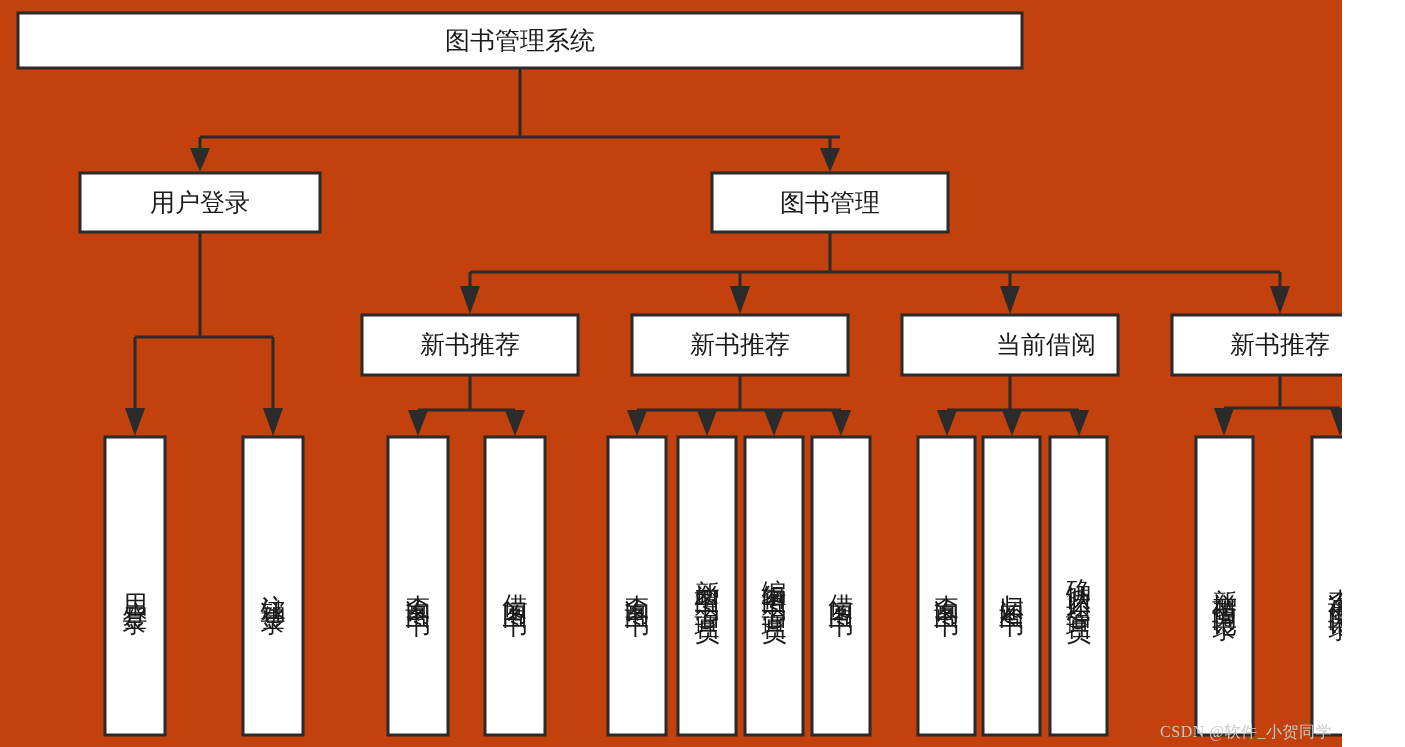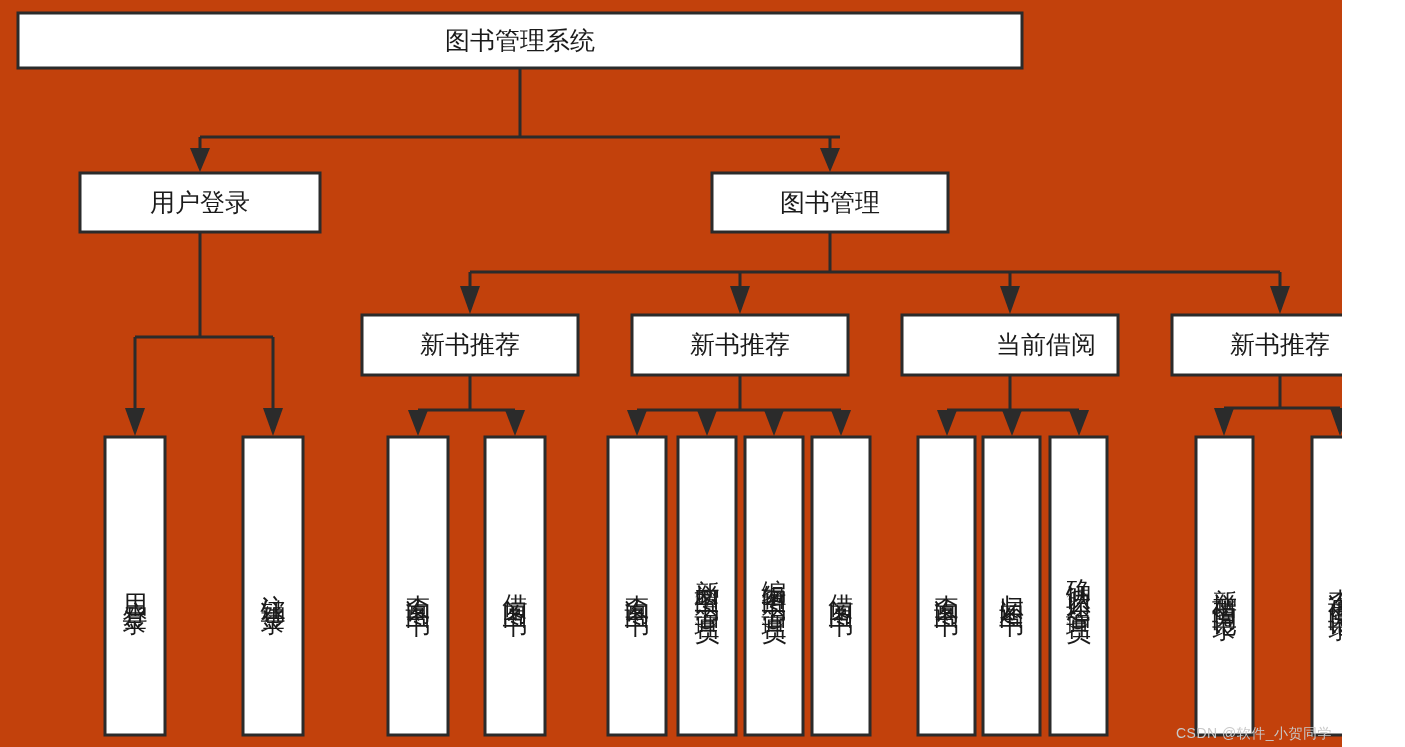--- a/index.html
+++ b/index.html
@@ -58,23 +58,23 @@
     writing-mode: vertical-rl;
     text-orientation: upright;
     font-size: 25px;
     letter-spacing: 6px;
     line-height: 1;
   }
   #watermark {
     position: absolute;
     right: 10px;
     bottom: 4px;
-    font-size: 14px;
+    font-size: 16px;
     color: #c9c9c9;
-    font-family: Liberation Sans, sans-serif;
+    font-family: Liberation Serif, serif;
     letter-spacing: 0.5px;
     white-space: nowrap;
   }
 </style>
 </head>
 <body>
 
 <div id="diagram-root">
 
   <svg id="diagram-svg" viewBox="0 0 1405 747">

